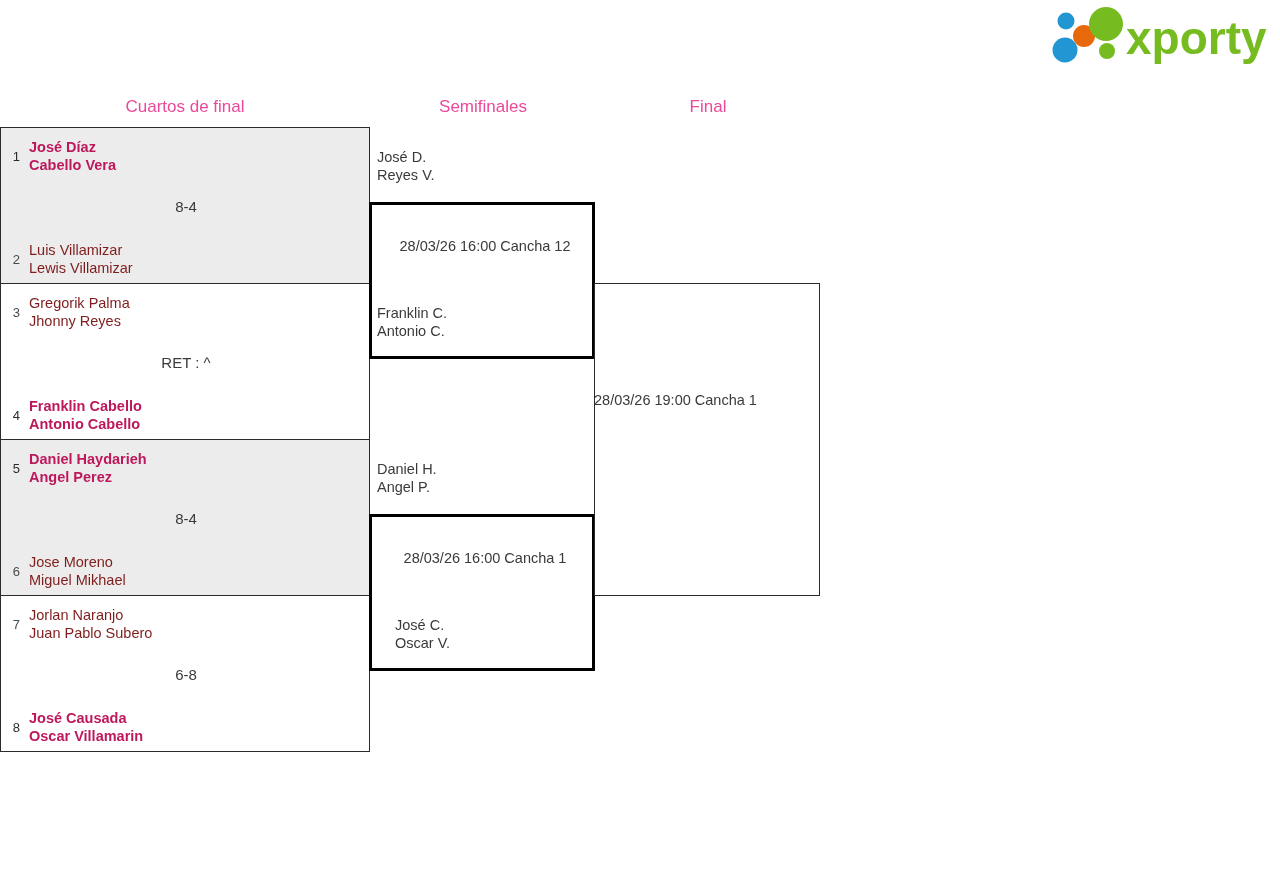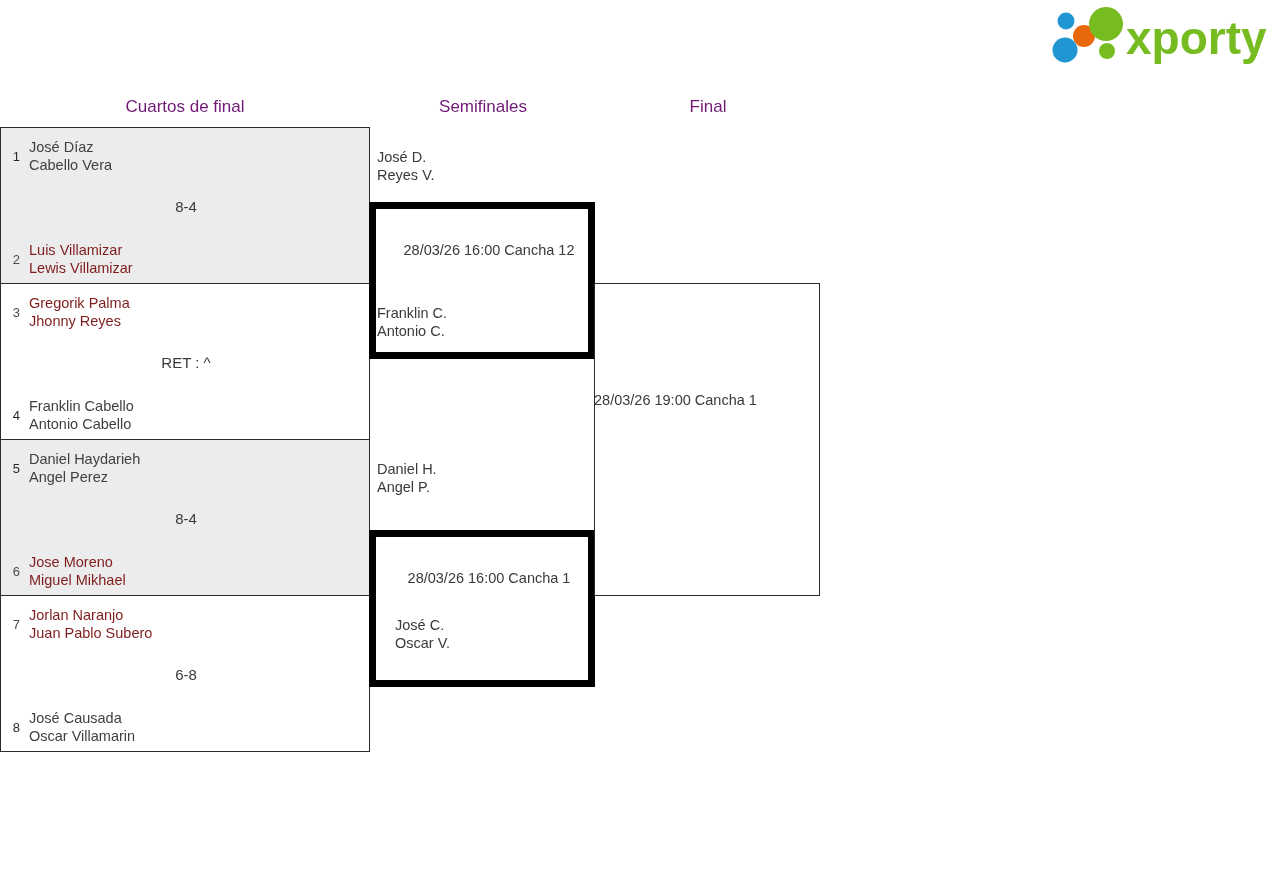--- a/index.html
+++ b/index.html
@@ -45,21 +45,21 @@
     width: 228px;
     height: 64px;
   }
   .logo svg { display: block; }
 
   
   .round-header {
     position: absolute;
     font-size: 17px;
     font-weight: 400;
-    color: #701a75;
+    color: #ec4899;
     text-align: center;
     white-space: nowrap;
   }
   .rh-qf   { left: 60px;  top: 97px; width: 250px; }
   .rh-sf   { left: 383px; top: 97px; width: 200px; }
   .rh-fin  { left: 633px; top: 97px; width: 150px; }
 
   
   .bracket { position: absolute; left: 0; top: 0; }
 
@@ -99,45 +99,45 @@
   .names {
     display: flex;
     flex-direction: column;
     line-height: 18px;
   }
   .names span {
     font-size: 14.5px;
     color: #7f1d1d;
     white-space: nowrap;
   }
-  .winner .names span { font-weight: 400; color: #404040; }
+  .winner .names span { font-weight: 700; color: #be185d; }
   .winner .seed { color: #2b2b2b; }
 
   .score {
     position: absolute;
     top: 70px;
     left: 0;
     width: 370px;
     text-align: center;
     font-size: 15px;
     color: #3a3a3a;
     white-space: nowrap;
   }
 
   
   .sf-box {
     position: absolute;
     left: 369px;
     width: 226px;
     height: 157px;
-    border: 7px solid #000000;
+    border: 3px solid #000000;
     background: #ffffff;
   }
   .sf1 { top: 202px; }
-  .sf2 { top: 530px; padding-left: 12px; }
+  .sf2 { top: 514px; padding-left: 12px; }
 
   .sf-meta {
     position: absolute;
     top: 33px;
     left: 0;
     width: 226px;
     text-align: center;
     font-size: 14.5px;
     color: #3a3a3a;
     white-space: nowrap;

